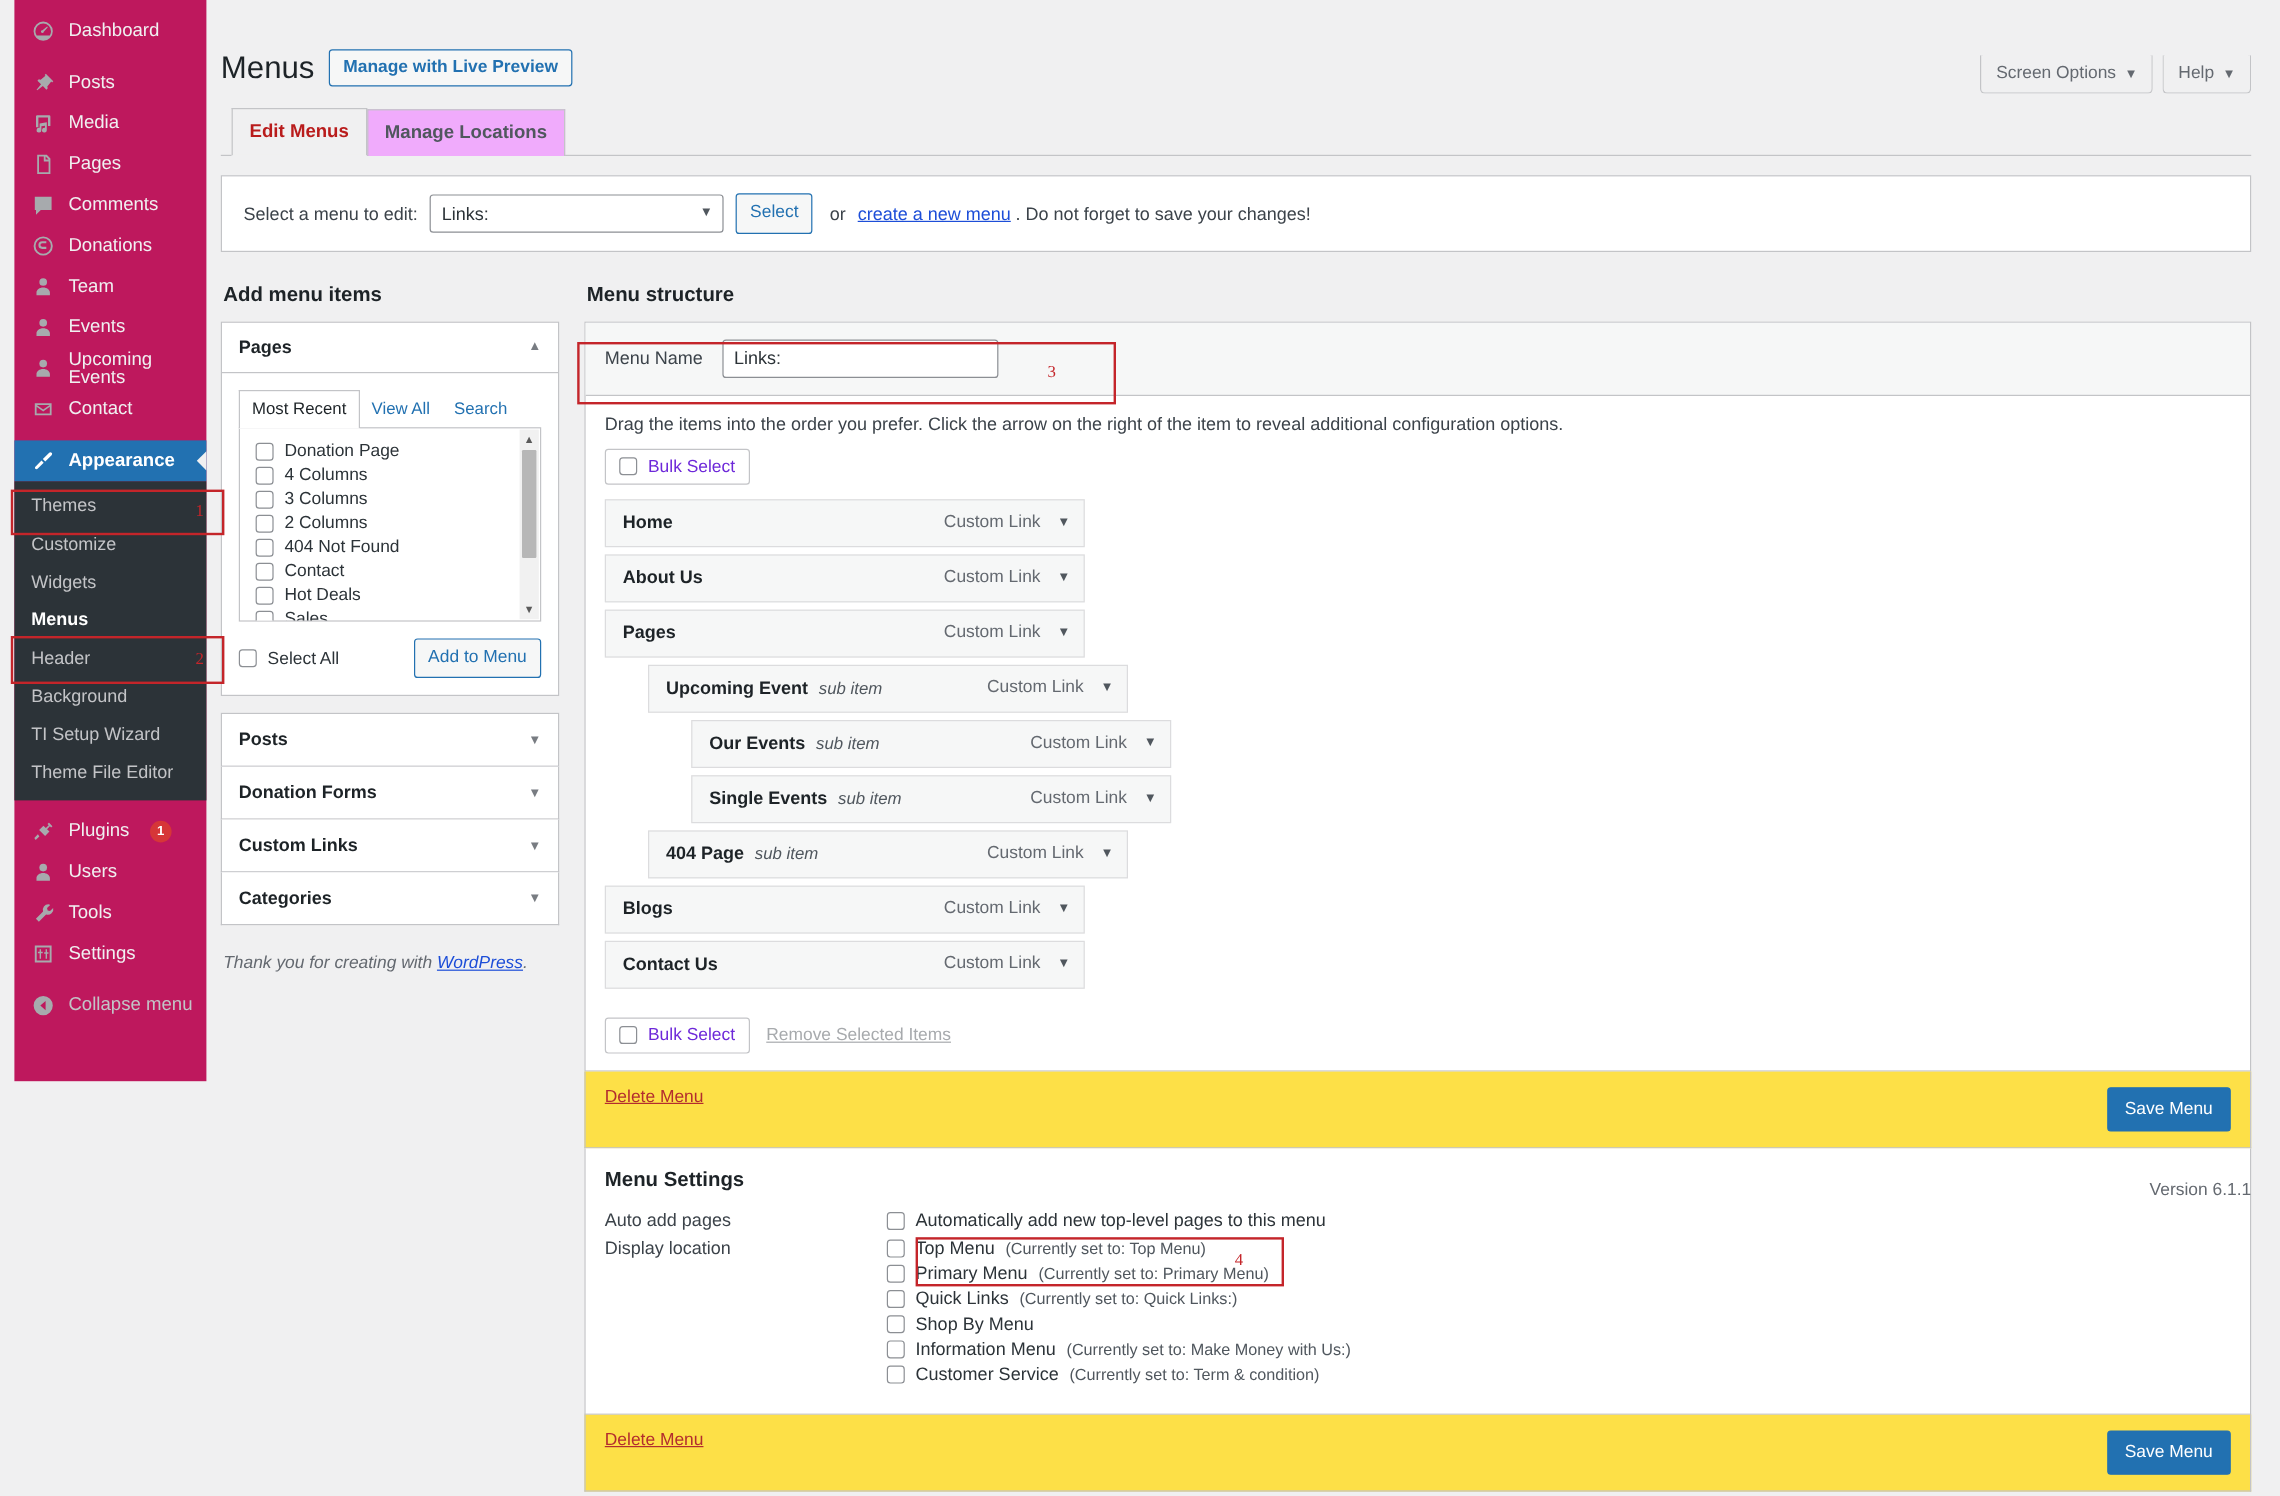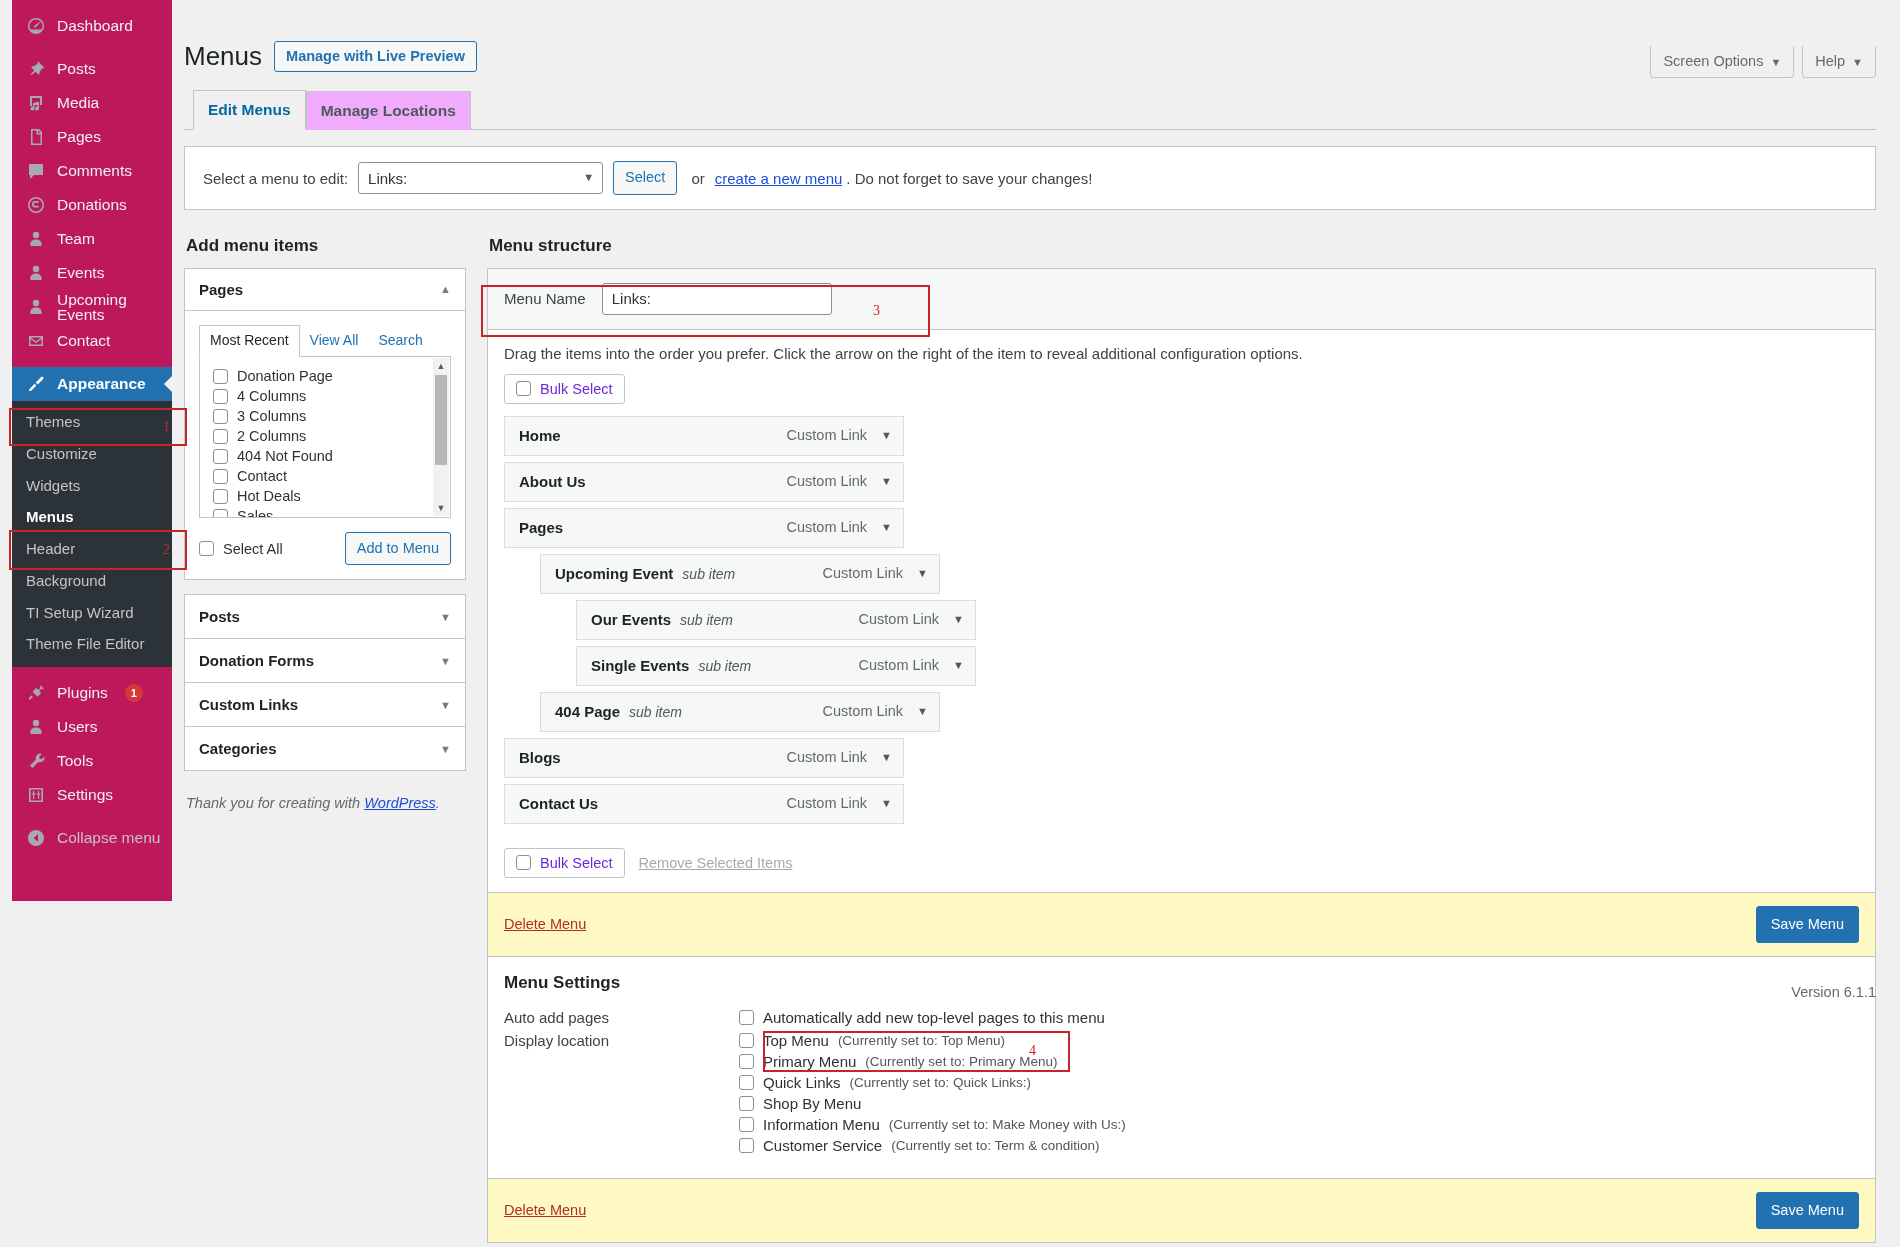--- a/index.html
+++ b/index.html
@@ -76,21 +76,21 @@
 
   .nav-tab-wrapper {
     margin-top:16px; border-bottom:1px solid #c3c4c7; padding-left:9px;
     display:flex; align-items:flex-end; gap:0;
   }
   .nav-tab {
     border:1px solid #c3c4c7; border-bottom:none; background:#f0abfc;
     color:#50575e; padding:8px 14px 9px; font-size:15.5px; font-weight:600;
     margin-bottom:-1px; line-height:1.4;
   }
-  .nav-tab.active { background:#f0f0f1; border-bottom:1px solid #f0f0f1; color:#0369a1; }
+  .nav-tab.active { background:#f0f0f1; border-bottom:1px solid #f0f0f1; color:#b91c1c; }
 
   .menu-select-bar {
     margin-top:16px; background:#fff; border:1px solid #c3c4c7;
     padding:14px 18px; display:flex; align-items:center; gap:10px;
     font-size:15px; color:#3c434a;
   }
   .ms-select {
     -webkit-appearance:none; appearance:none;
     width:245px; height:32px; border:1px solid #8c8f94; border-radius:3px;
     background:#fff; padding:0 24px 0 9px; font-size:15px;
@@ -190,22 +190,22 @@
   .mi .mi-left { display:flex; align-items:baseline; gap:9px; }
   .mi .mi-title { font-size:15px; font-weight:700; color:#1d2327; }
   .mi .mi-sub { font-size:14px; font-style:italic; color:#50575e; }
   .mi .mi-right { display:flex; align-items:center; gap:14px; }
   .mi .mi-type { font-size:14.5px; color:#646970; }
   .mi .mi-tri { color:#50575e; font-size:11px; }
   .mi.d1 { margin-left:36px; }
   .mi.d2 { margin-left:72px; }
 
   .bar {
-    background:#fef9c3; border:1px solid #c3c4c7; border-top:none;
-    display:flex; align-items:center; justify-content:space-between;
+    background:#fde047; border:1px solid #c3c4c7; border-top:none;
+    display:flex; align-items:flex-start; justify-content:space-between;
     padding:13px 16px;
   }
   .delete-link { color:#b32d2e; text-decoration:underline; font-size:14.5px; }
   .btn-primary {
     background:#2271b1; border:1px solid #2271b1; color:#fff;
     border-radius:3px; padding:6px 14px; font-size:14.5px; line-height:1.6;
   }
 
   .settings-wrap { background:#fff; border:1px solid #c3c4c7; border-top:none; padding:16px 16px 20px; }
   h3.ms-title { margin:0 0 14px 0; font-size:17px; font-weight:700; color:#1d2327; }

